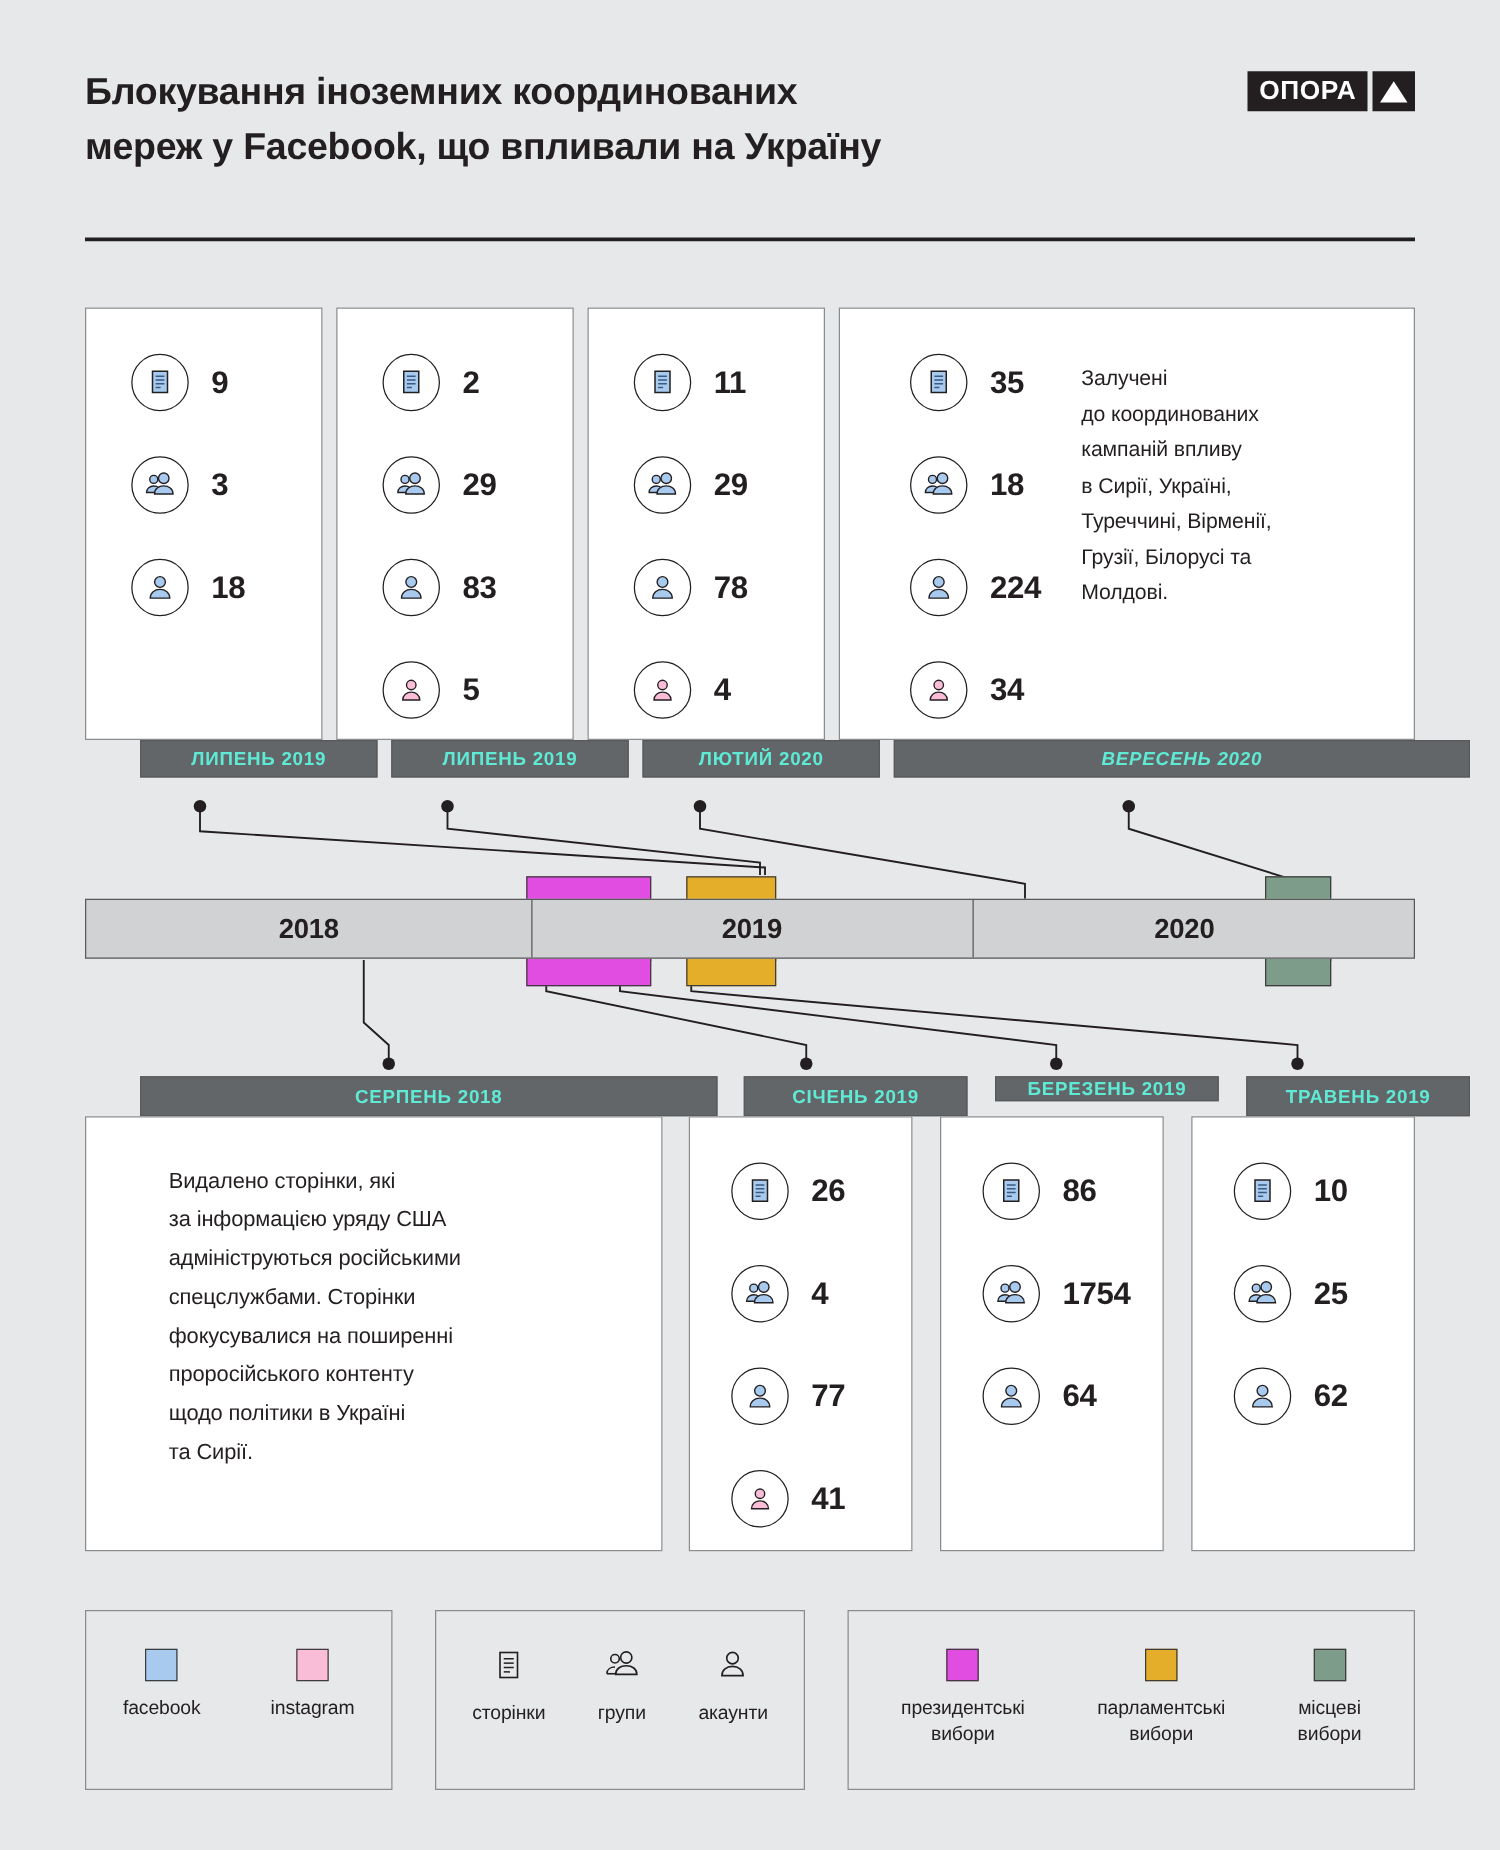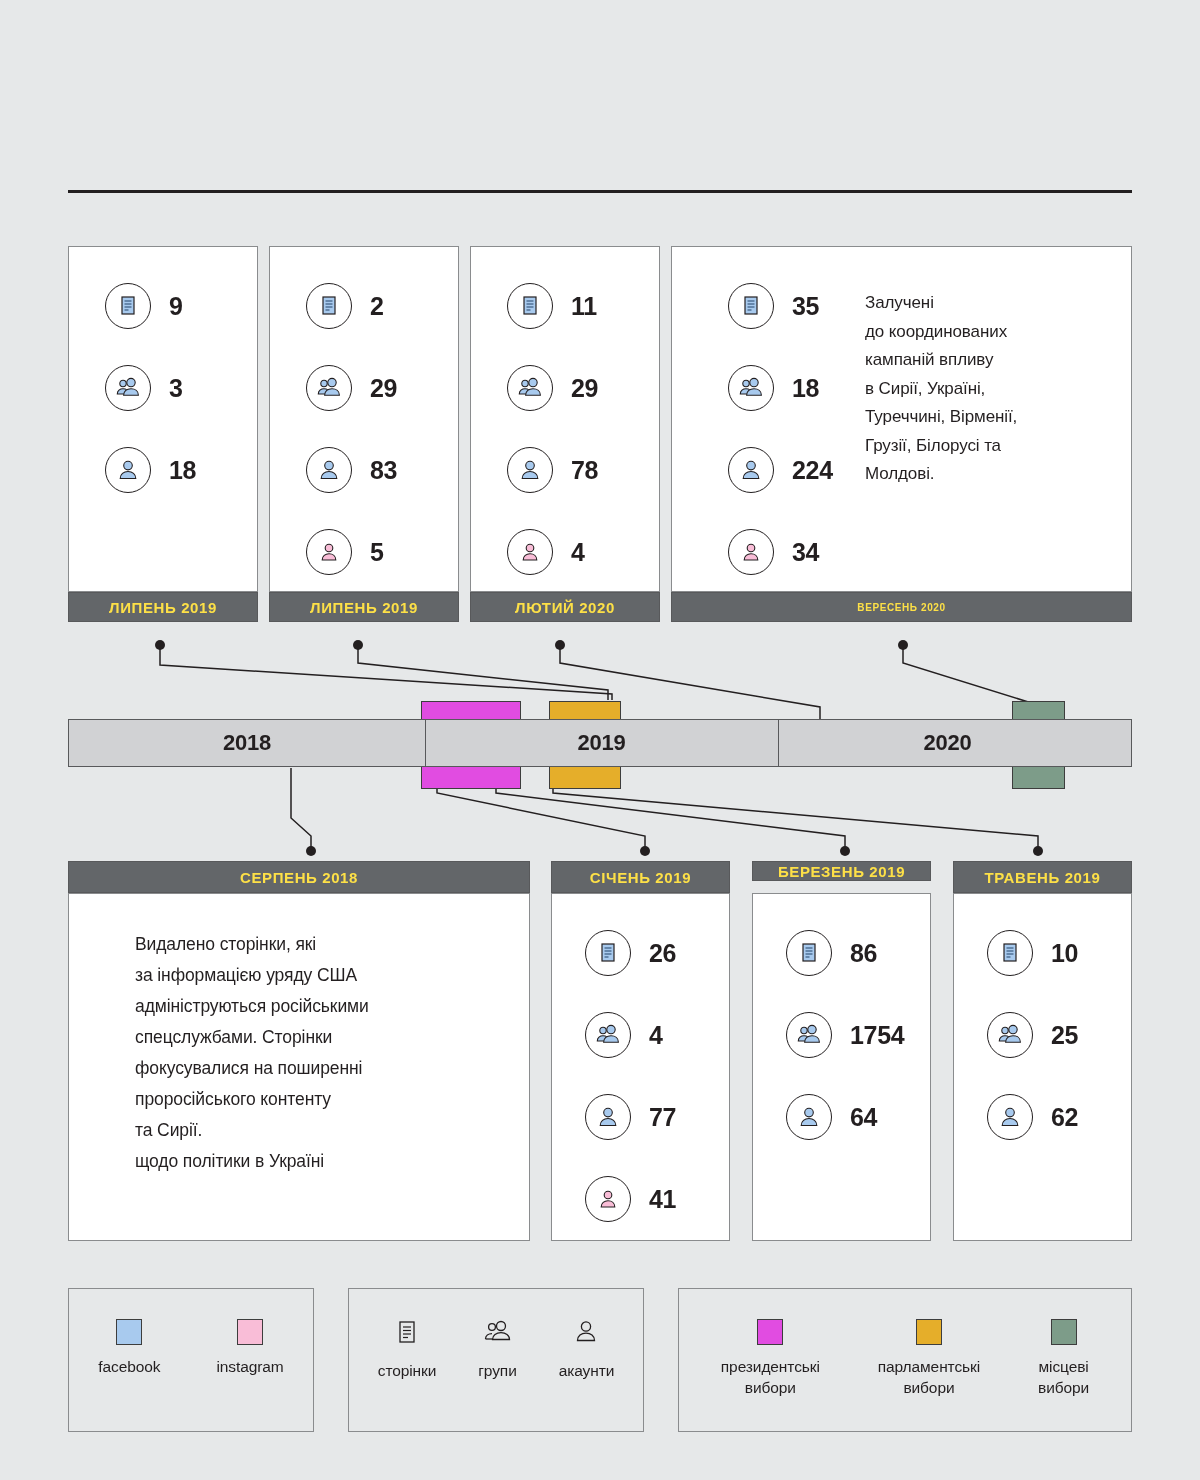--- a/index.html
+++ b/index.html
@@ -31,27 +31,28 @@
   .logo-tri{background:#231f20;width:34px;display:flex;align-items:center;justify-content:center;}
   .logo-tri .t{
     width:0;height:0;border-left:11px solid transparent;border-right:11px solid transparent;
     border-bottom:17px solid #fff;
   }
   .rule{position:absolute;left:68px;top:190px;width:1064px;height:3px;background:#231f20;}
 
   
   .card{position:absolute;box-sizing:border-box;background:#fff;border:1px solid #8a8c8e;}
   .cap{
-    position:absolute;box-sizing:border-box;background:#636669;color:#fde047;
+    position:absolute;box-sizing:border-box;background:#636669;color:#5eead4;
     display:flex;align-items:center;justify-content:center;
     font-size:15px;font-weight:bold;letter-spacing:0.6px;
     font-family:"Liberation Sans Narrow","Liberation Sans",sans-serif;
     border:1px solid #58595b;
-  }
-  .cap.wide{font-size:10px;}
+    margin-left:44px;
+  }
+  .cap.wide{font-size:15px;font-style:italic;}
 
   .rows{position:absolute;left:0;top:0;width:100%;}
   .row{display:flex;align-items:center;height:82px;}
   .ic{width:44px;height:44px;border-radius:50%;border:1.6px solid #231f20;
       display:flex;align-items:center;justify-content:center;flex:none;background:#fff;}
   .num{font-size:25px;font-weight:bold;margin-left:18px;letter-spacing:-0.3px;white-space:nowrap;}
 
   
   .note{
     position:absolute;font-size:17px;line-height:28.5px;color:#231f20;
@@ -81,20 +82,32 @@
   .lg-lbl span{display:block;}
 
   svg{display:block;overflow:visible;}
   .conn{position:absolute;left:0;top:0;width:1200px;height:1480px;z-index:1;pointer-events:none;}
 </style>
 </head>
 <body>
 
 <div class="stage">
 
+  <div class="hdr">
+    <div class="title">
+      <span>Блокування іноземних координованих</span>
+      <span>мереж у Facebook, що впливали на Україну</span>
+    </div>
+    <div class="logo">
+      <div class="logo-word">ОПОРА</div>
+      <div class="logo-tri">
+          <div class="t"></div>
+        </div>
+    </div>
+  </div>
   <div class="rule"></div>
 
   <svg class="conn" viewBox="0 0 1200 1480">
     <g stroke="#231f20" stroke-width="1.5" fill="none">
 
       <path d="M160,648 L160,665 L612,694 L612,700"></path>
       <circle cx="160" cy="645" r="5" fill="#231f20" stroke="none"></circle>
 
       <path d="M358,648 L358,663 L608,690 L608,700"></path>
       <circle cx="358" cy="645" r="5" fill="#231f20" stroke="none"></circle>
@@ -332,22 +345,22 @@
 
   <div class="cap" style="left:68px;top:861px;width:462px;height:32px;">СЕРПЕНЬ 2018</div>
   <div class="card" style="left:68px;top:893px;width:462px;height:348px;">
     <div class="body-text" style="left:66px;top:35px;width:380px;">
       <span>Видалено сторінки, які</span>
       <span>за інформацією уряду США</span>
       <span>адмініструються російськими</span>
       <span>спецслужбами. Сторінки</span>
       <span>фокусувалися на поширенні</span>
       <span>проросійського контенту</span>
+      <span>щодо політики в Україні</span>
       <span>та Сирії.</span>
-      <span>щодо політики в Україні</span>
     </div>
   </div>
 
   <div class="cap" style="left:551px;top:861px;width:179px;height:32px;">СІЧЕНЬ 2019</div>
   <div class="card" style="left:551px;top:893px;width:179px;height:348px;">
     <div class="rows" style="padding-left:33px;padding-top:18px;">
       <div class="row">
         <div class="ic">
           <svg width="26" height="26" viewBox="0 0 26 26">
             <rect x="7" y="4" width="12" height="17" fill="#a8caee" stroke="#231f20" stroke-width="1.2"></rect>

